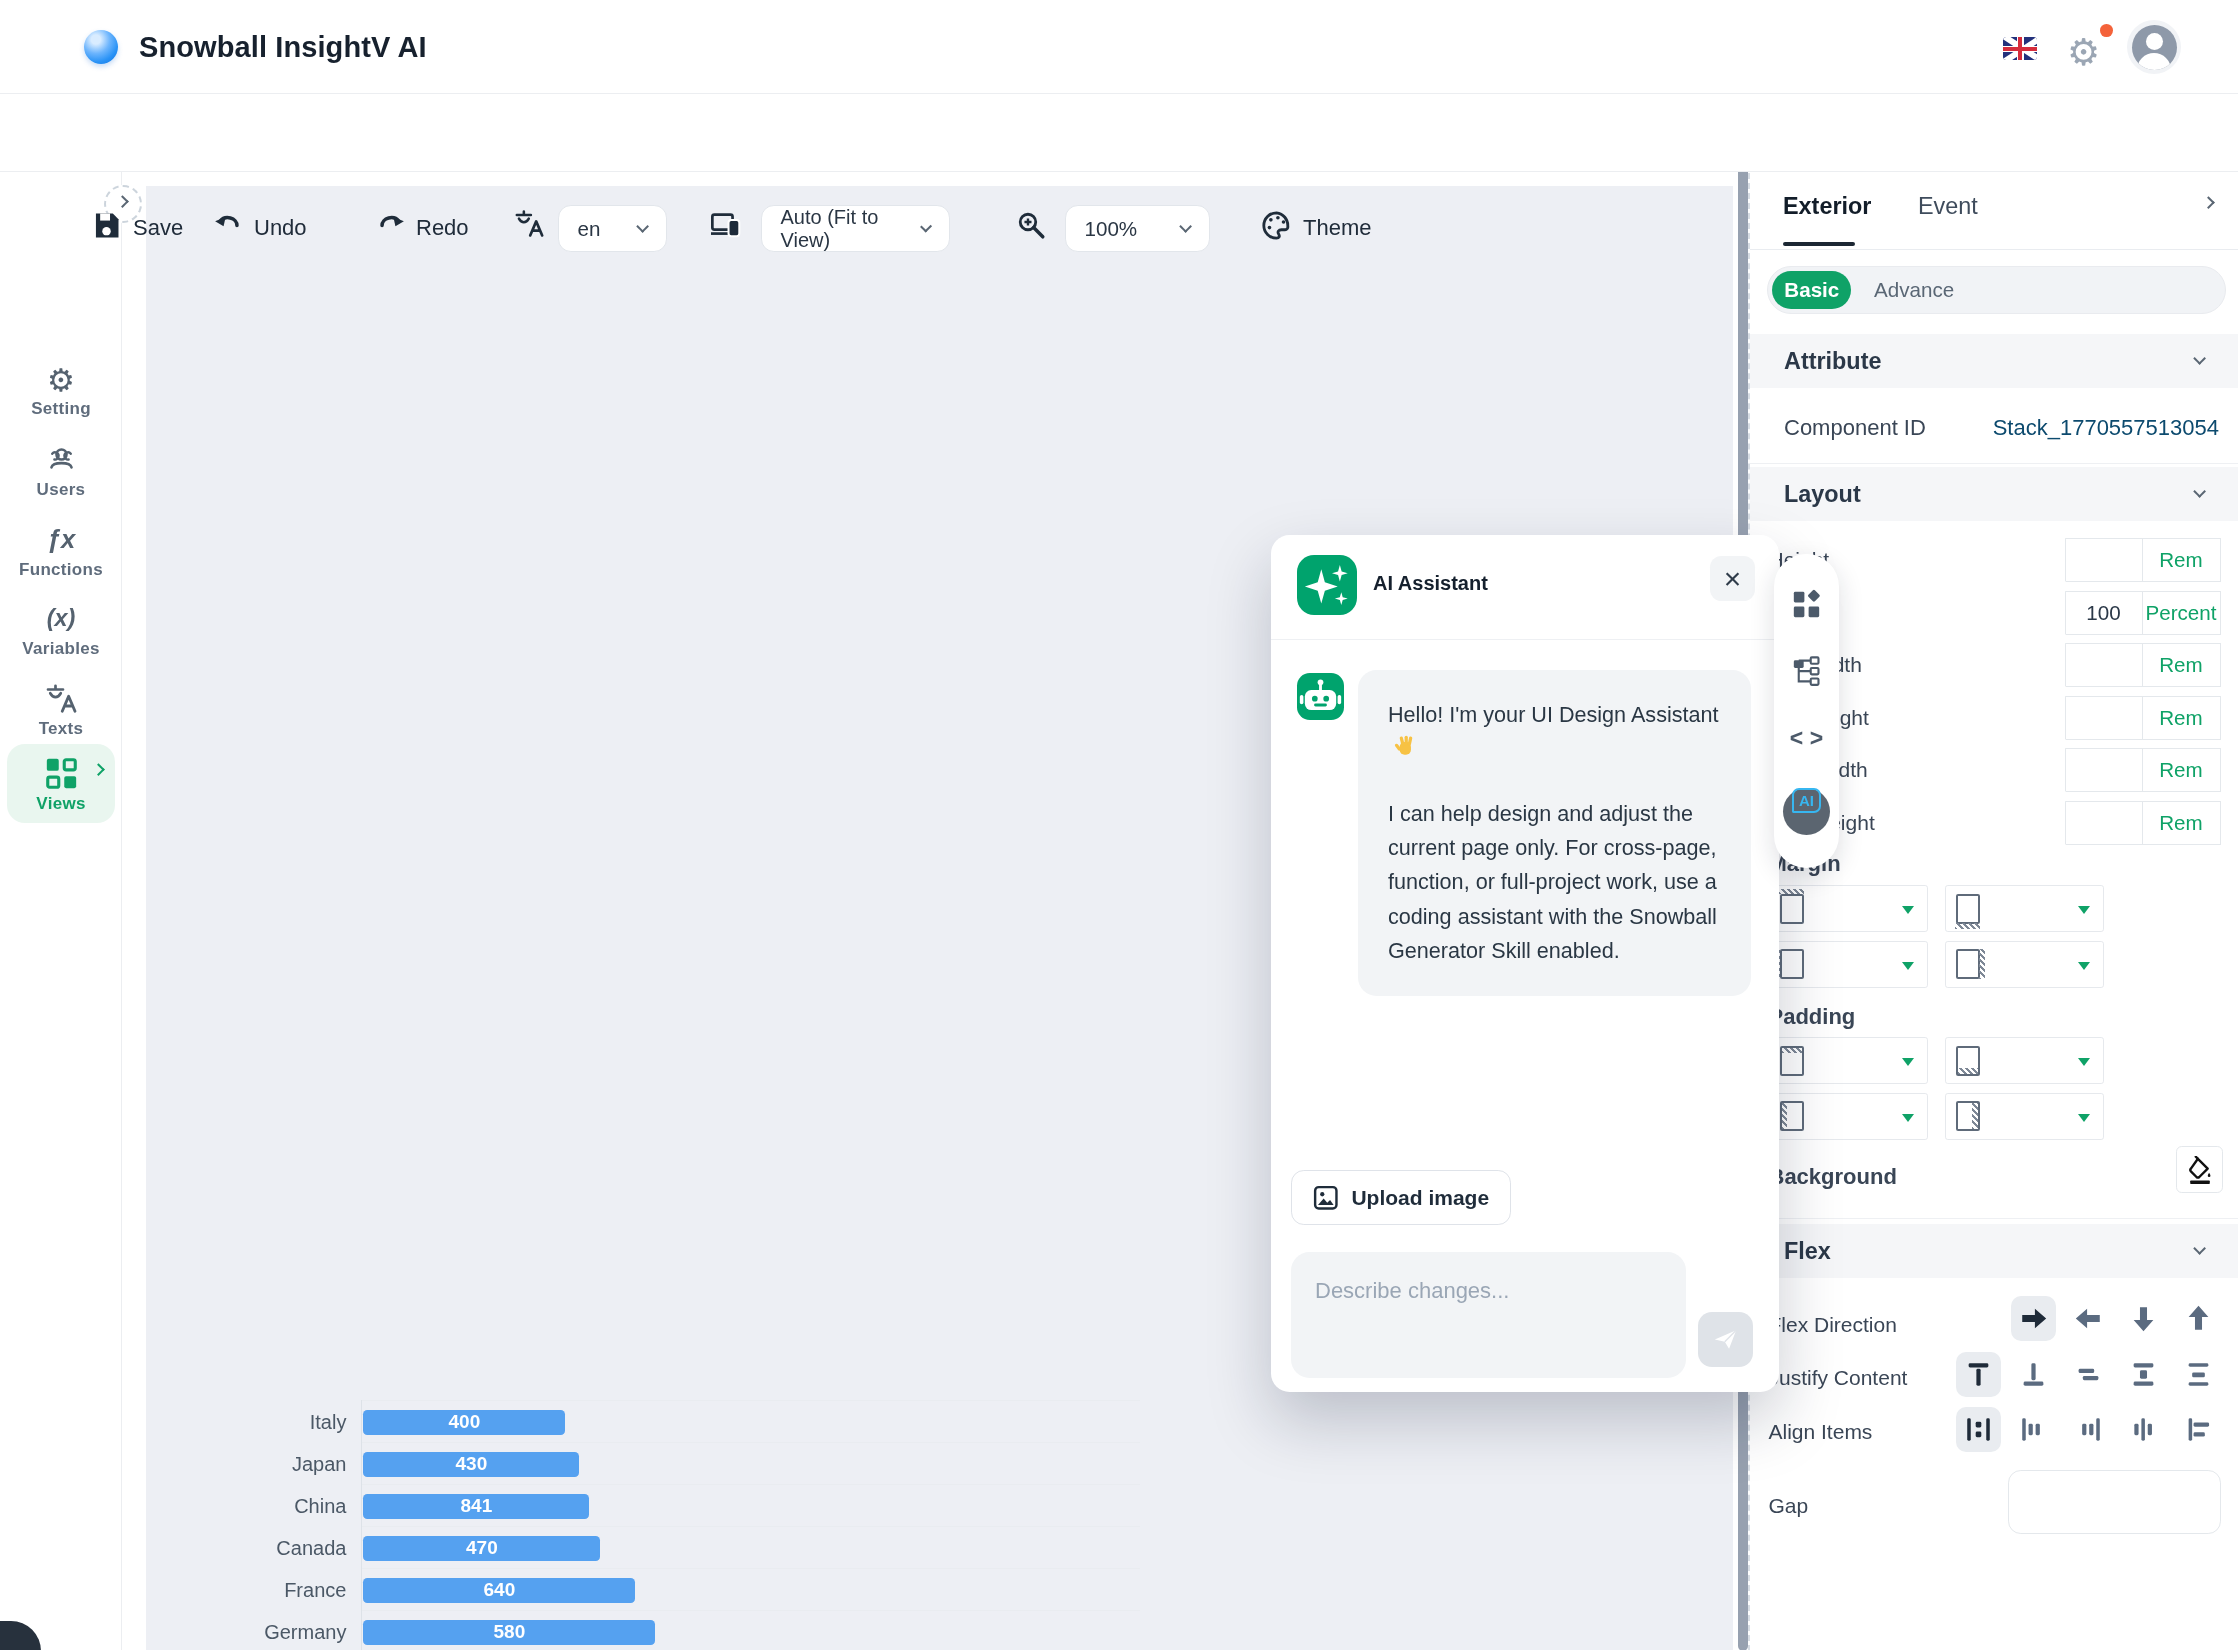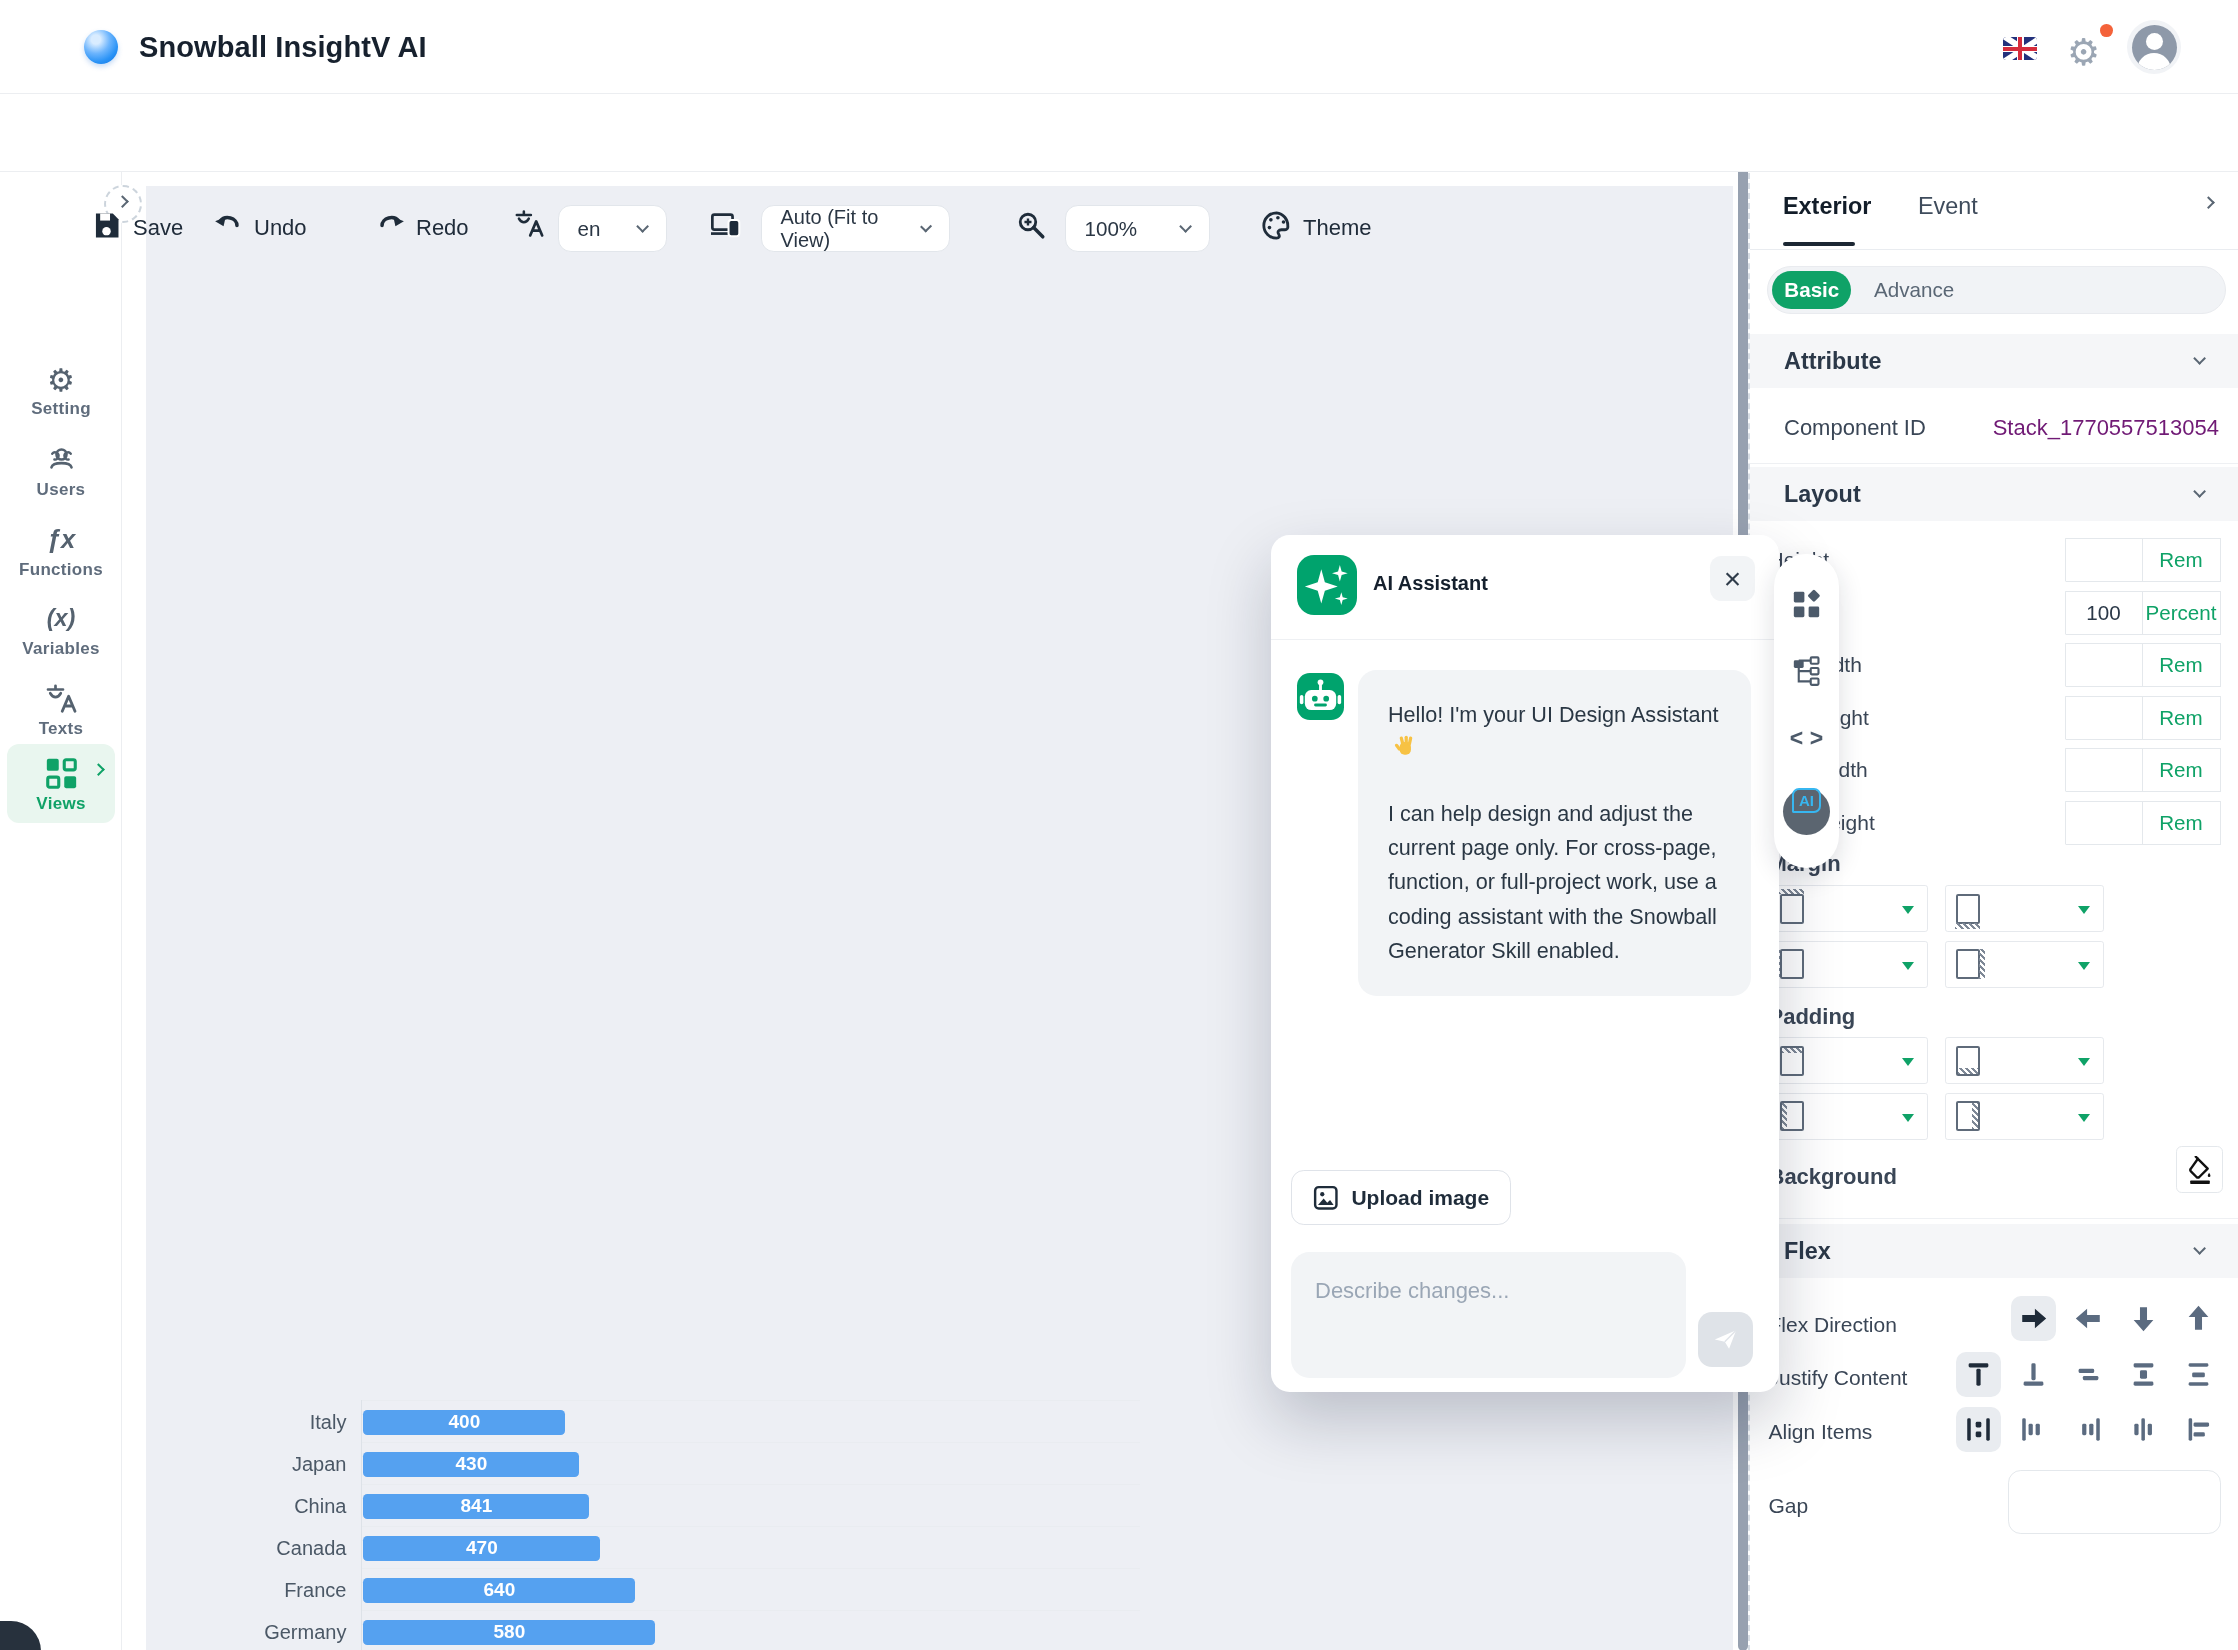--- a/index.html
+++ b/index.html
@@ -33,21 +33,21 @@
   .tb-box { position:absolute; top:111px; height:47px; border:1.4px solid #e2e6eb; border-radius:12.8px; background:#fff; display:flex; align-items:center; padding:0 18.5px; gap:14px; font-size:20.6px; color:#2a3644; }
   .chev { display:inline-block; width:9.2px; height:9.2px; border-right:2.1px solid #5a6673; border-bottom:2.1px solid #5a6673; transform:rotate(45deg); margin-top:-4.3px; }
   .chev-right { transform:rotate(-45deg); }
   .tb-ic { position:absolute; top:116px; width:31px; height:31px; color:#1f2c3a; }
 
   
   .sidebar { position:absolute; left:0; top:172px; width:122px; height:1479px; background:#fff; border-right:1.4px solid #eceef1; z-index:15; }
   .sb-item { position:absolute; left:0; width:122px; text-align:center; color:#5f6c7c; cursor:pointer; }
   .sb-item .sb-ic { display:block; height:33px; margin:0 auto 4.3px; color:#55626f; }
   .sb-item .sb-lb { font-size:17px; font-weight:600; letter-spacing:0.3px; }
-  .sb-views { position:absolute; left:7px; top:572px; width:108px; height:79px; background:#e9f6ef; border-radius:12px; }
+  .sb-views { position:absolute; left:7px; top:572px; width:108px; height:79px; background:#e9f6ef; border-radius:18px; }
   .sb-views .sb-lb { color:#0fa267; }
   .collapse-btn { position:absolute; left:104px; top:185px; width:38px; height:38px; border-radius:50%; background:#fff; border:2.1px dashed #ccd4dc; display:flex; align-items:center; justify-content:center; z-index:16; }
 
   
   .page { position:absolute; left:146px; top:186px; width:1587px; height:1465px; background:#edeff4; z-index:1; }
   .card { position:absolute; background:#fff; border-radius:15.6px; box-shadow:0 5.7px 20px rgba(25,39,62,.06); }
   .stat-card { position:absolute; top:216px; width:351px; height:247px; border-radius:18.5px; text-align:center; }
   .stat-ic { position:absolute; left:0; right:0; top:31px; height:54px; }
   .stat-val { position:absolute; left:0; right:0; top:106px; font-size:48px; font-weight:800; color:#1d2936; letter-spacing:0.4px; }
   .stat-lb { position:absolute; left:0; right:0; top:197px; font-size:21px; font-weight:600; color:#43505f; }
@@ -465,21 +465,21 @@
       <span class="seg-pill">Basic</span>
       <span class="seg-other">Advance</span>
     </div>
 
     <div class="strip" style="top:169px">
       <span class="s-lb">Attribute</span>
       <span class="chev"></span>
     </div>
 
     <span class="p-abs prow-label" style="left:34px;top:250px;font-size:22px">Component ID</span>
-    <span class="p-abs" style="right:20px;top:250px;font-size:22px;color:#701a75">Stack_1770557513054</span>
+    <span class="p-abs" style="right:20px;top:250px;font-size:22px;color:#0c4a6e">Stack_1770557513054</span>
     <div class="p-abs" style="left:0;top:298px;width:491px;height:1.4px;background:#eef0f3"></div>
 
     <div class="strip" style="top:302px">
       <span class="s-lb">Layout</span>
       <span class="chev"></span>
     </div>
 
     <div id="layout-rows">
         <div>
       <span class="p-abs prow-label" style="left:18.5px;top:383px">Height</span>

